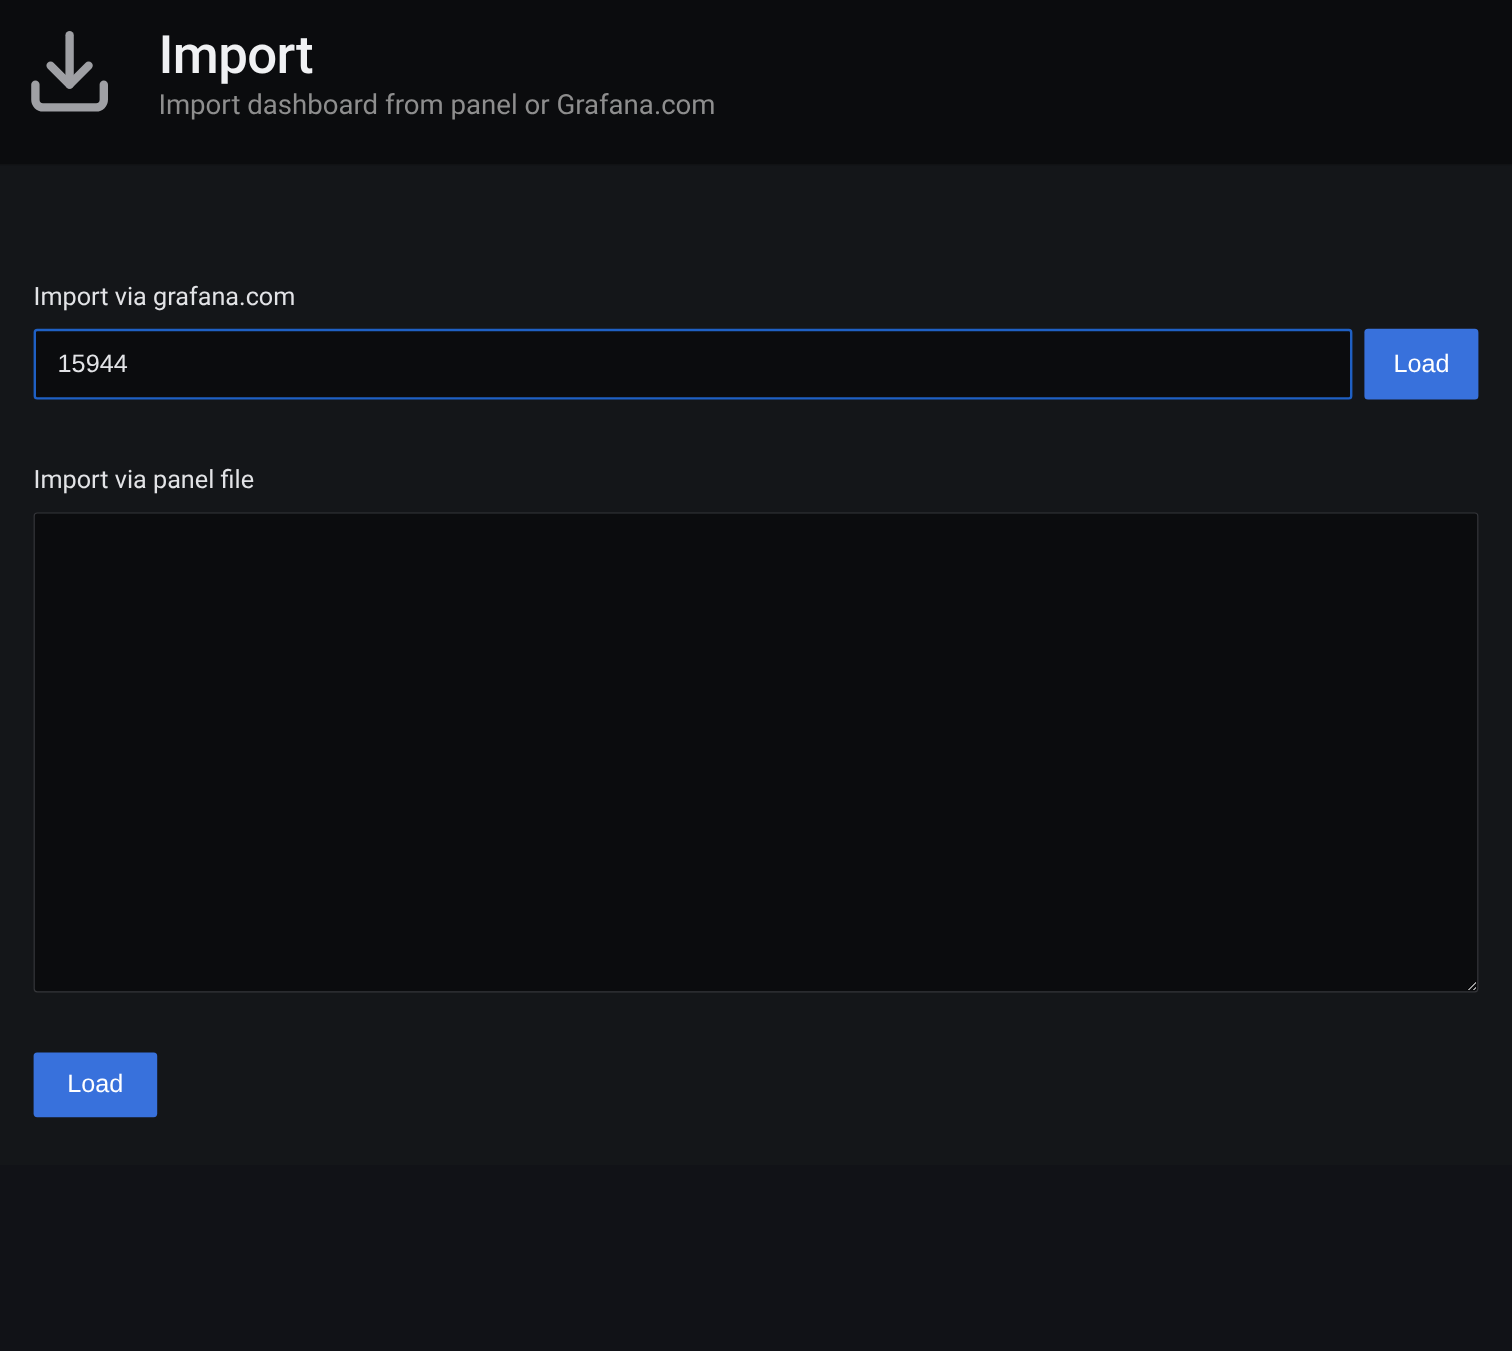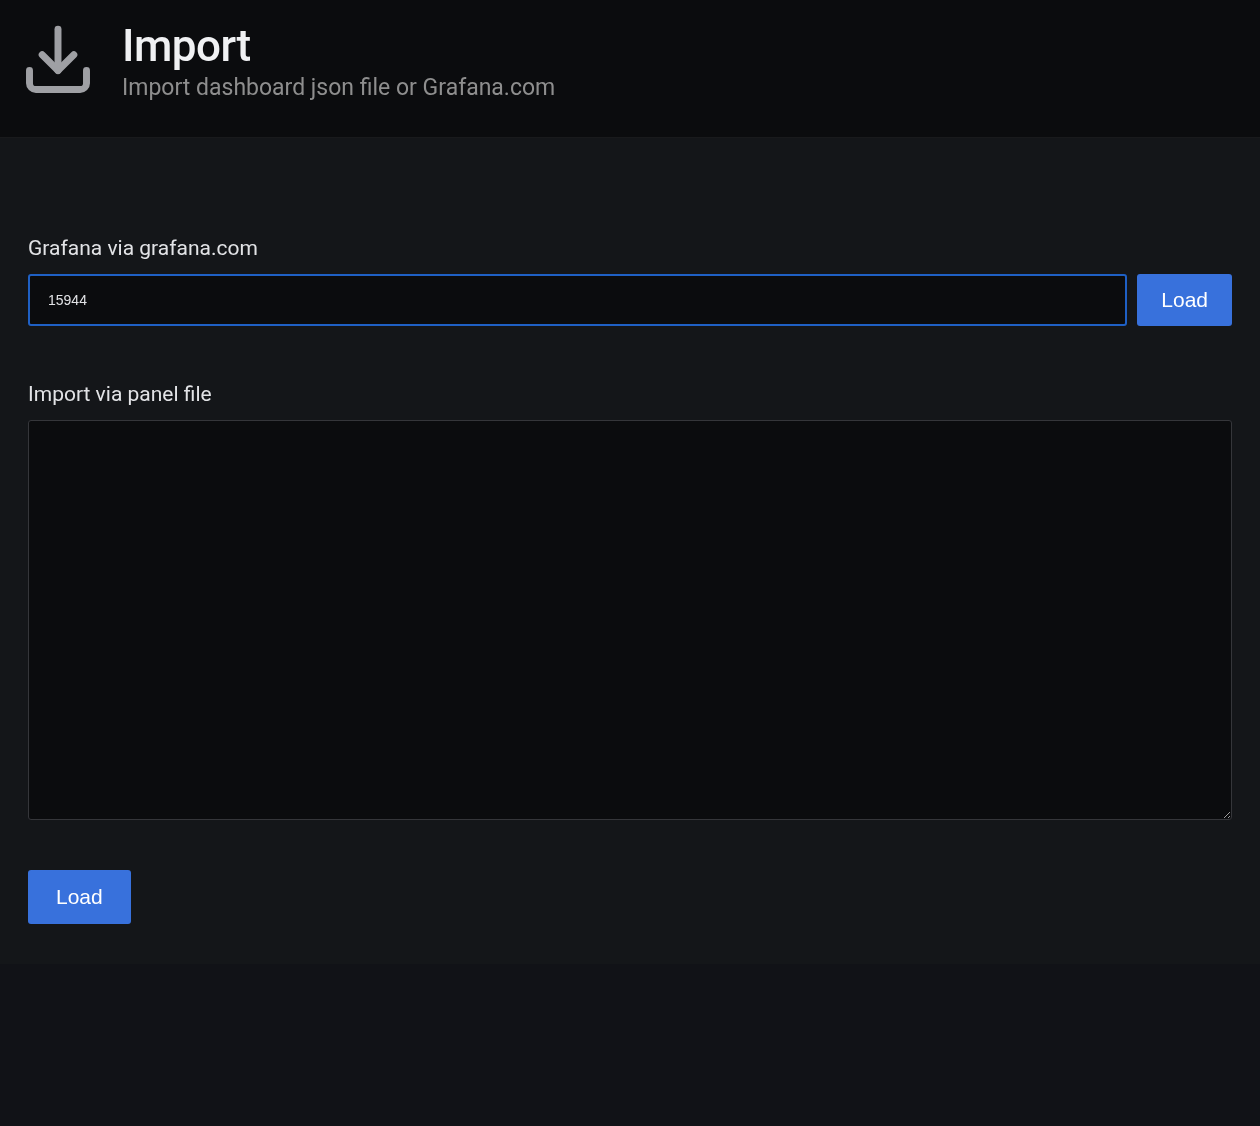--- a/index.html
+++ b/index.html
@@ -13,21 +13,21 @@
       font-family: -apple-system, BlinkMacSystemFont, "Segoe UI", Roboto, Helvetica, Arial, sans-serif;
       width: 1260px;
       height: 1126px;
     }
     .page-header {
       display: flex;
       align-items: center;
       padding: 20px 20px 36px 20px;
       border-bottom: 1px solid rgba(255,255,255,0.06);
       background: #0b0c0e;
-      gap: 26px;
+      gap: 36px;
     }
     .page-header-icon {
       display: flex;
       align-items: center;
       justify-content: center;
       width: 76px;
       height: 76px;
       color: #9fa0a4;
     }
     .page-header-text {
@@ -82,21 +82,21 @@
       display: flex;
       gap: 10px;
       align-items: stretch;
     }
     .text-input {
       flex: 1;
       background: #0b0c0e;
       border: 2px solid #1f60c4;
       border-radius: 3px;
       color: #e2e3e6;
-      font-size: 14px;
+      font-size: 21px;
       padding: 14px 18px;
       outline: none;
       line-height: 1.3;
     }
     .load-btn {
       background: #3871dc;
       color: #ffffff;
       border: none;
       font-size: 21px;
       font-weight: 500;
@@ -138,29 +138,29 @@
 <div class="page-header">
   <div class="page-header-icon">
     <svg viewBox="0 0 24 24" width="76" height="76" fill="none" stroke="currentColor" stroke-width="2.2" stroke-linecap="round" stroke-linejoin="round">
       <path d="M21 15v4a2 2 0 0 1-2 2H5a2 2 0 0 1-2-2v-4"></path>
       <polyline points="7 10 12 15 17 10"></polyline>
       <line x1="12" y1="15" x2="12" y2="2"></line>
     </svg>
   </div>
   <div class="page-header-text">
     <h1 class="page-title">Import</h1>
-    <div class="page-subtitle">Import dashboard json file or Grafana.com</div>
+    <div class="page-subtitle">Import dashboard from panel or Grafana.com</div>
   </div>
 </div>
 
 <div class="page-body">
 
 
   <div class="field-group">
-    <label class="field-label">Grafana via grafana.com</label>
+    <label class="field-label">Import via grafana.com</label>
     <div class="input-row">
       <input type="text" class="text-input" value="15944" placeholder="Grafana.com dashboard URL or ID" style="">
       <button class="load-btn">Load</button>
     </div>
   </div>
 
   <div class="field-group-json">
     <label class="field-label">Import via panel file</label>
     <textarea class="json-textarea" style=""></textarea>
     <button class="load-btn-bottom">Load</button>

